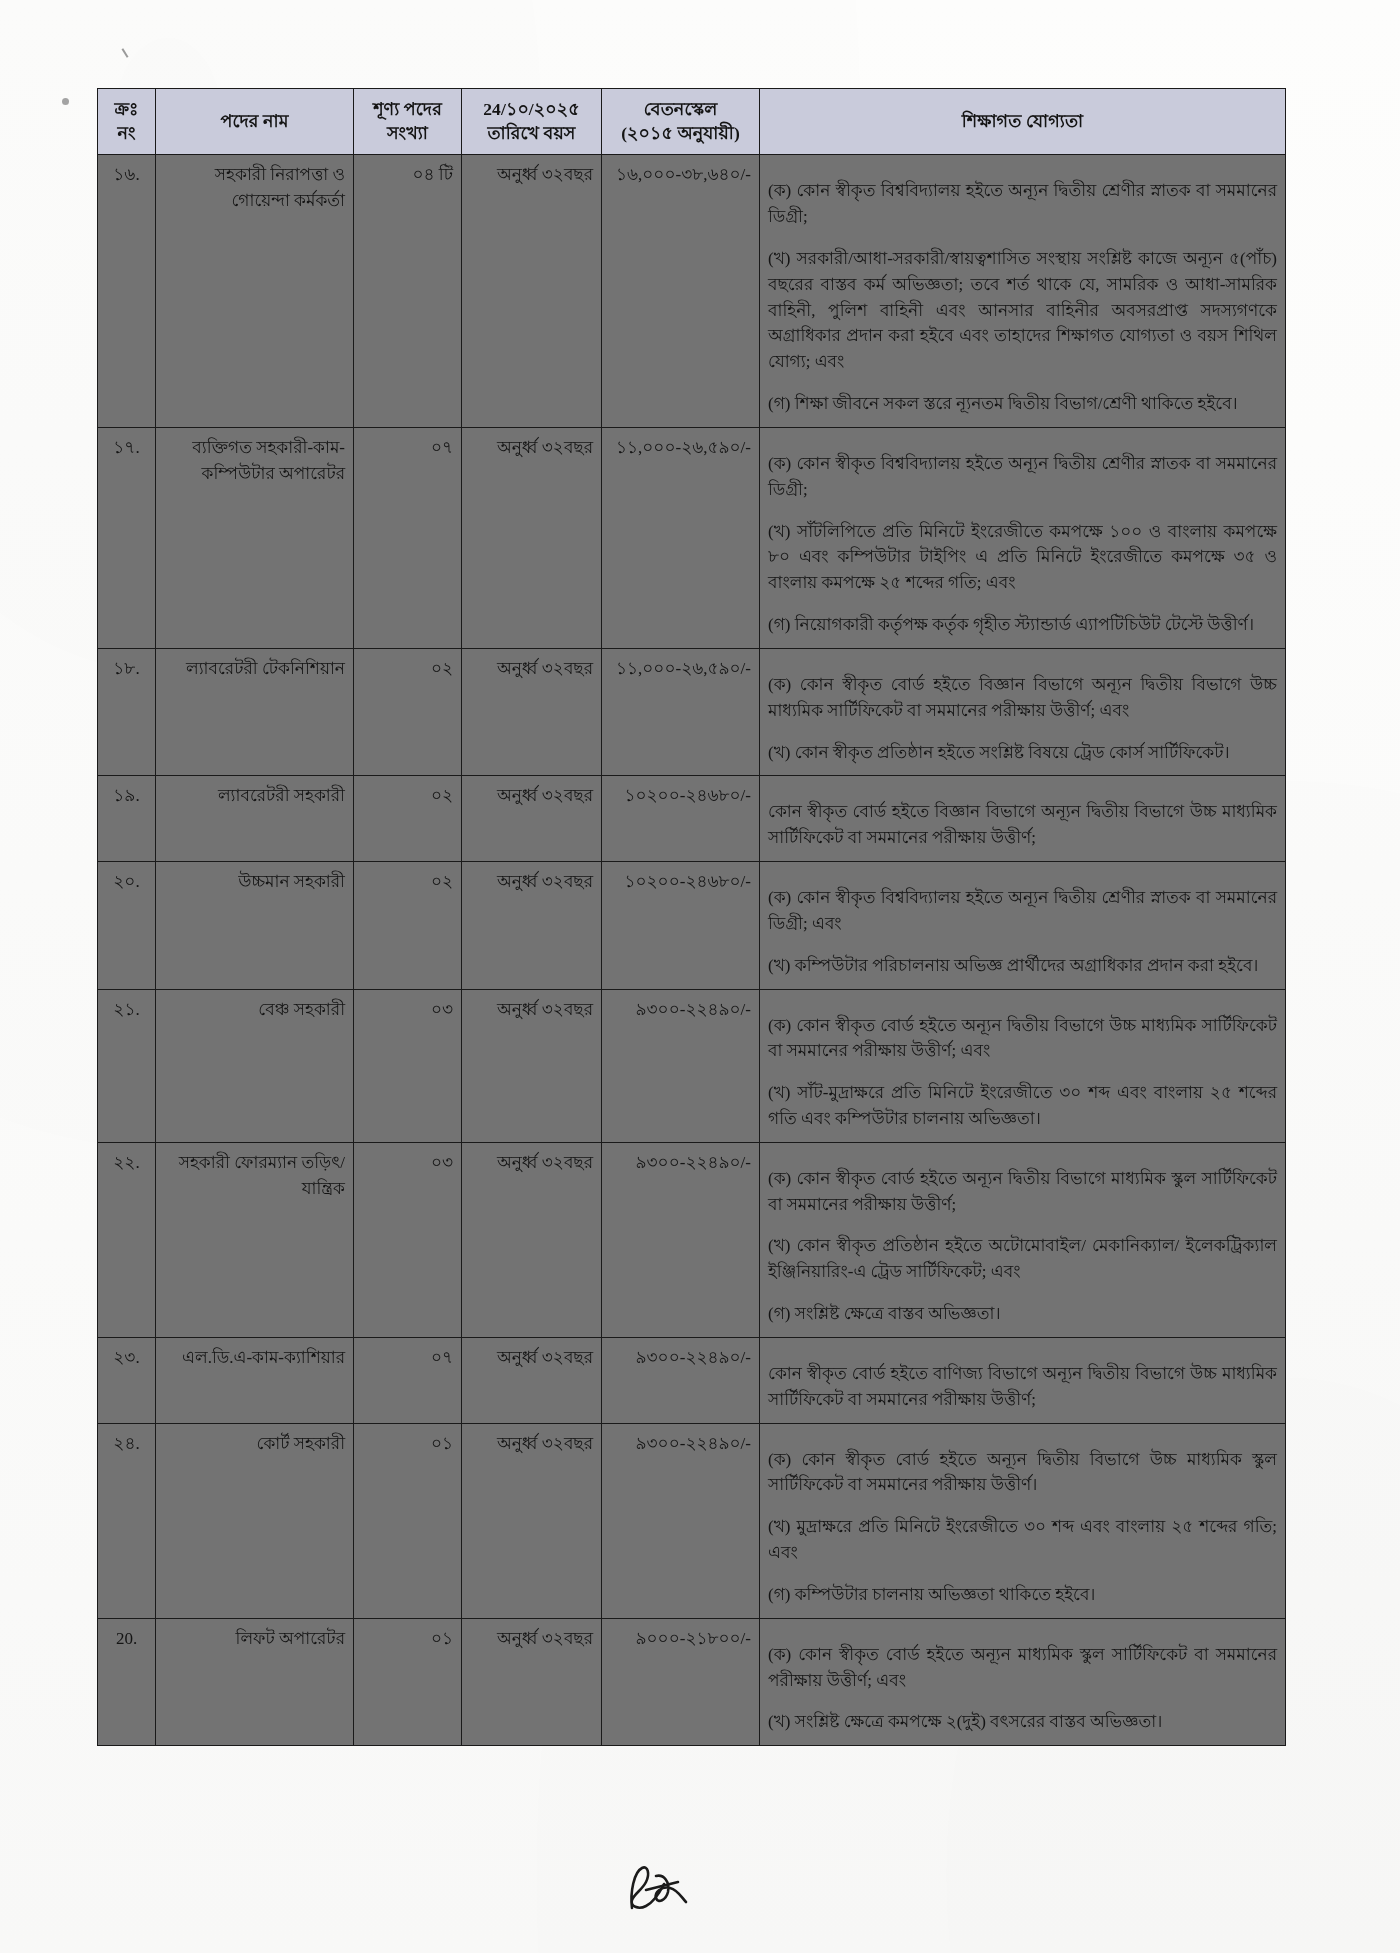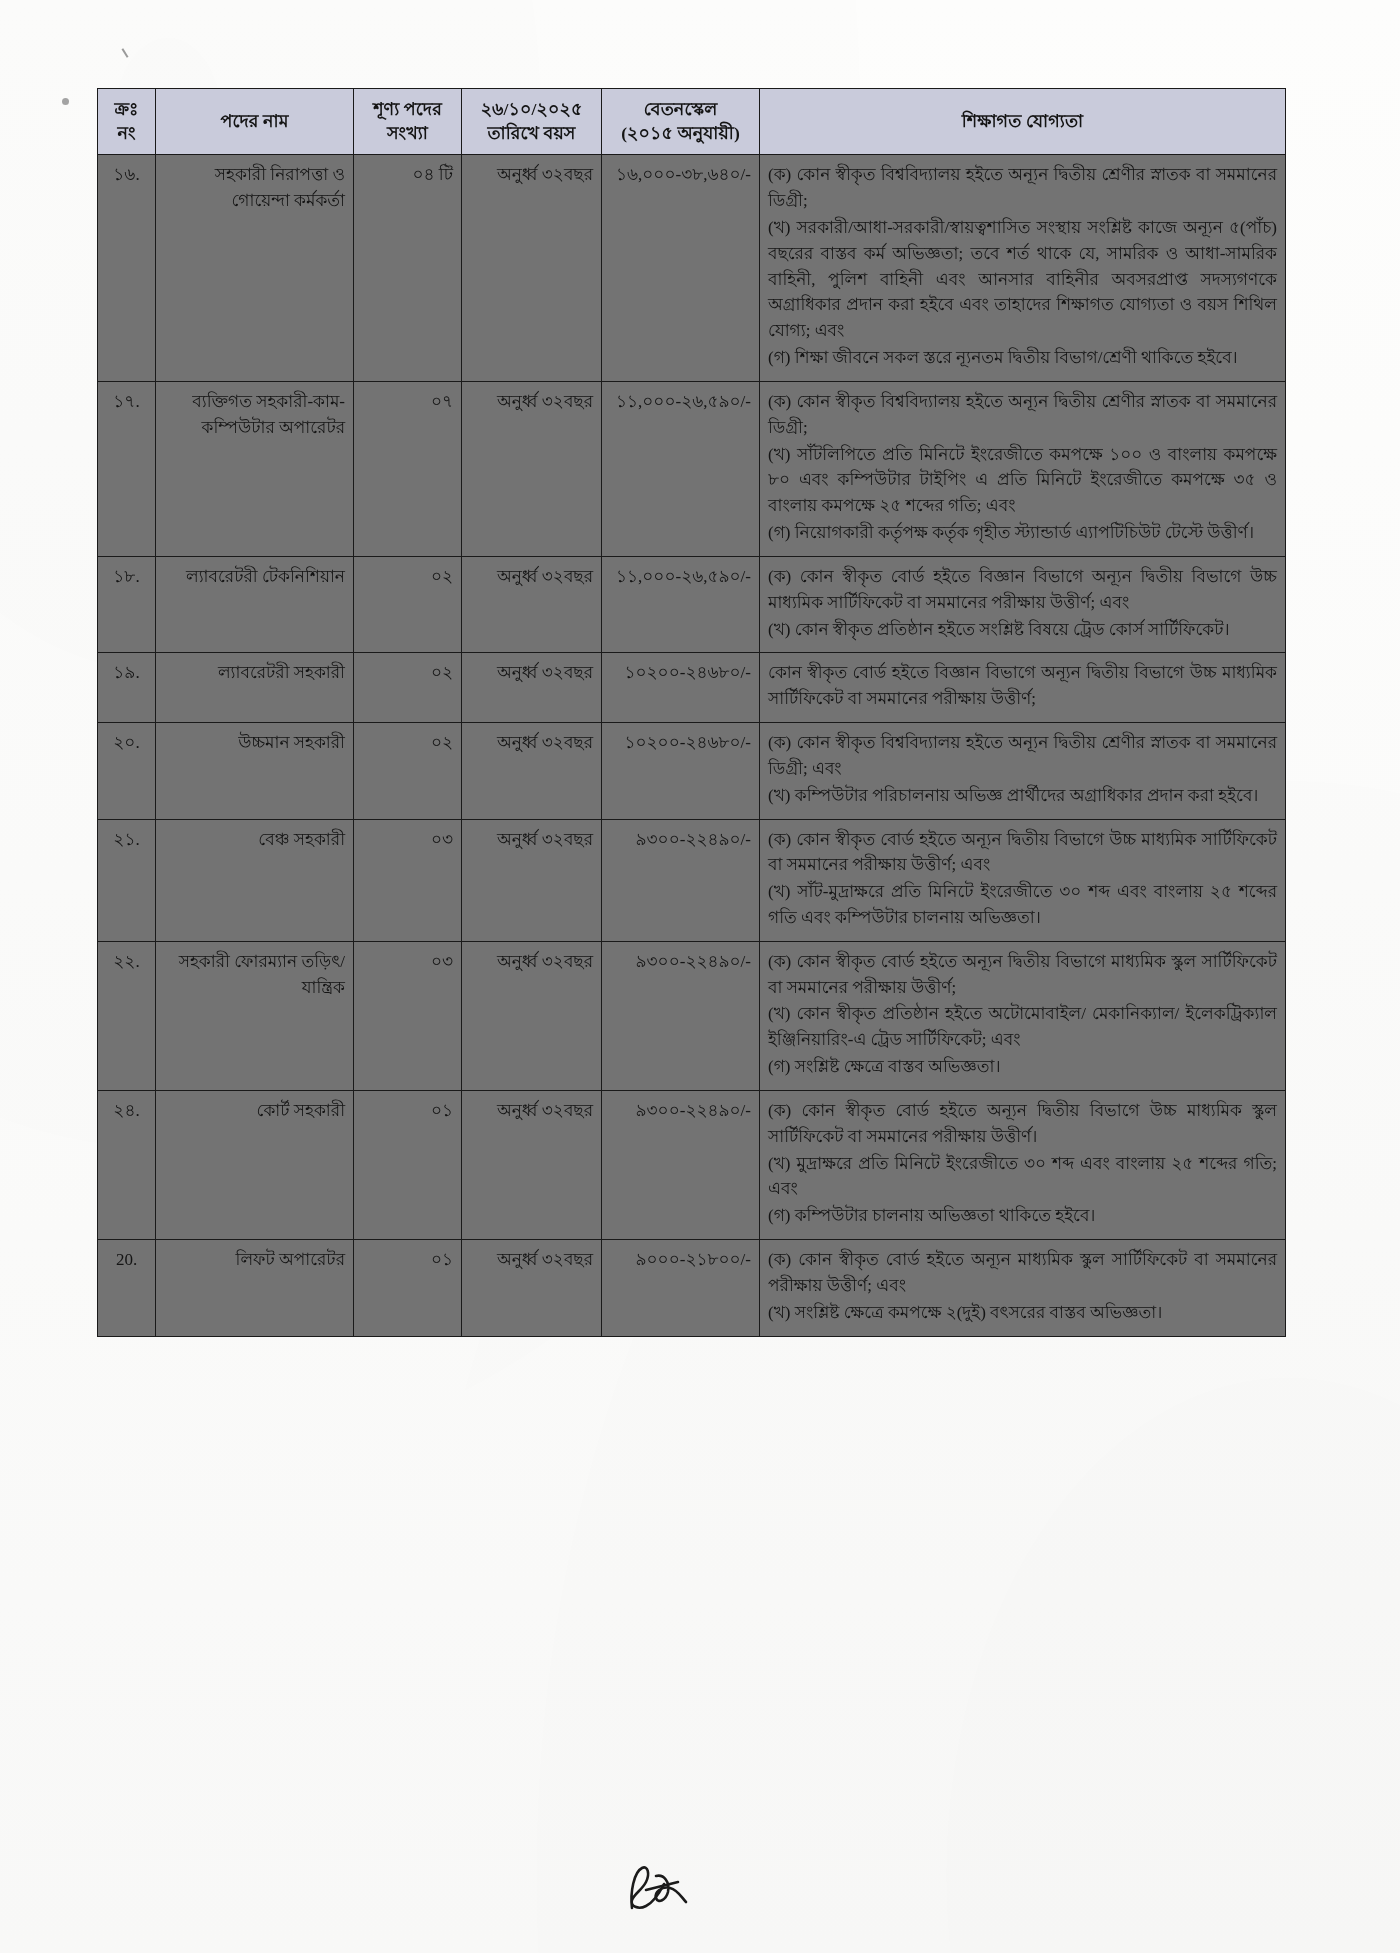--- a/index.html
+++ b/index.html
@@ -111,21 +111,21 @@
     white-space: nowrap;
   }
   td.qual {
     text-align: justify;
     text-justify: inter-word;
     padding-left: 9px;
     padding-right: 9px;
     hyphens: none;
   }
   td.qual p {
-    margin: 0 0 1px 0;
+    margin: 16px 0 1px 0;
   }
 
   
   td.vac.shift-down {
     vertical-align: middle;
     padding-top: 22px;
   }
 
   .signature {
     position: absolute;
@@ -159,21 +159,21 @@
         <th>
           <span>ক্রঃ</span><br>
           <span>নং</span>
         </th>
         <th>পদের নাম</th>
         <th>
           <span>শূণ্য পদের</span><br>
           <span>সংখ্যা</span>
         </th>
         <th>
-          <span>২৬/১০/২০২৫</span><br>
+          <span>24/১০/২০২৫</span><br>
           <span>তারিখে বয়স</span>
         </th>
         <th>
           <span>বেতনস্কেল</span><br>
           <span>(২০১৫ অনুযায়ী)</span>
         </th>
         <th>শিক্ষাগত যোগ্যতা</th>
       </tr>
     </thead>
     <tbody id="table-body">
@@ -250,20 +250,30 @@
           <td class="vac">০৩</td>
           <td class="age">অনুর্ধ্ব ৩২বছর</td>
           <td class="pay">৯৩০০-২২৪৯০/-</td>
           <td class="qual">
             <p>(ক) কোন স্বীকৃত বোর্ড হইতে অন্যূন দ্বিতীয় বিভাগে মাধ্যমিক স্কুল সার্টিফিকেট বা সমমানের পরীক্ষায় উত্তীর্ণ;</p>
             <p>(খ) কোন স্বীকৃত প্রতিষ্ঠান হইতে অটোমোবাইল/ মেকানিক্যাল/ ইলেকট্রিক্যাল ইঞ্জিনিয়ারিং-এ ট্রেড সার্টিফিকেট; এবং</p>
             <p>(গ) সংশ্লিষ্ট ক্ষেত্রে বাস্তব অভিজ্ঞতা।</p>
           </td>
         </tr>
         <tr>
+          <td class="sl">২৩.</td>
+          <td class="post">এল.ডি.এ-কাম-ক্যাশিয়ার</td>
+          <td class="vac">০৭</td>
+          <td class="age">অনুর্ধ্ব ৩২বছর</td>
+          <td class="pay">৯৩০০-২২৪৯০/-</td>
+          <td class="qual">
+            <p>কোন স্বীকৃত বোর্ড হইতে বাণিজ্য বিভাগে অন্যূন দ্বিতীয় বিভাগে উচ্চ মাধ্যমিক সার্টিফিকেট বা সমমানের পরীক্ষায় উত্তীর্ণ;</p>
+          </td>
+        </tr>
+        <tr>
           <td class="sl">২৪.</td>
           <td class="post">কোর্ট সহকারী</td>
           <td class="vac">০১</td>
           <td class="age">অনুর্ধ্ব ৩২বছর</td>
           <td class="pay">৯৩০০-২২৪৯০/-</td>
           <td class="qual">
             <p>(ক) কোন স্বীকৃত বোর্ড হইতে অন্যূন দ্বিতীয় বিভাগে উচ্চ মাধ্যমিক স্কুল সার্টিফিকেট বা সমমানের পরীক্ষায় উত্তীর্ণ।</p>
             <p>(খ) মুদ্রাক্ষরে প্রতি মিনিটে ইংরেজীতে ৩০ শব্দ এবং বাংলায় ২৫ শব্দের গতি; এবং</p>
             <p>(গ) কম্পিউটার চালনায় অভিজ্ঞতা থাকিতে হইবে।</p>
           </td>

